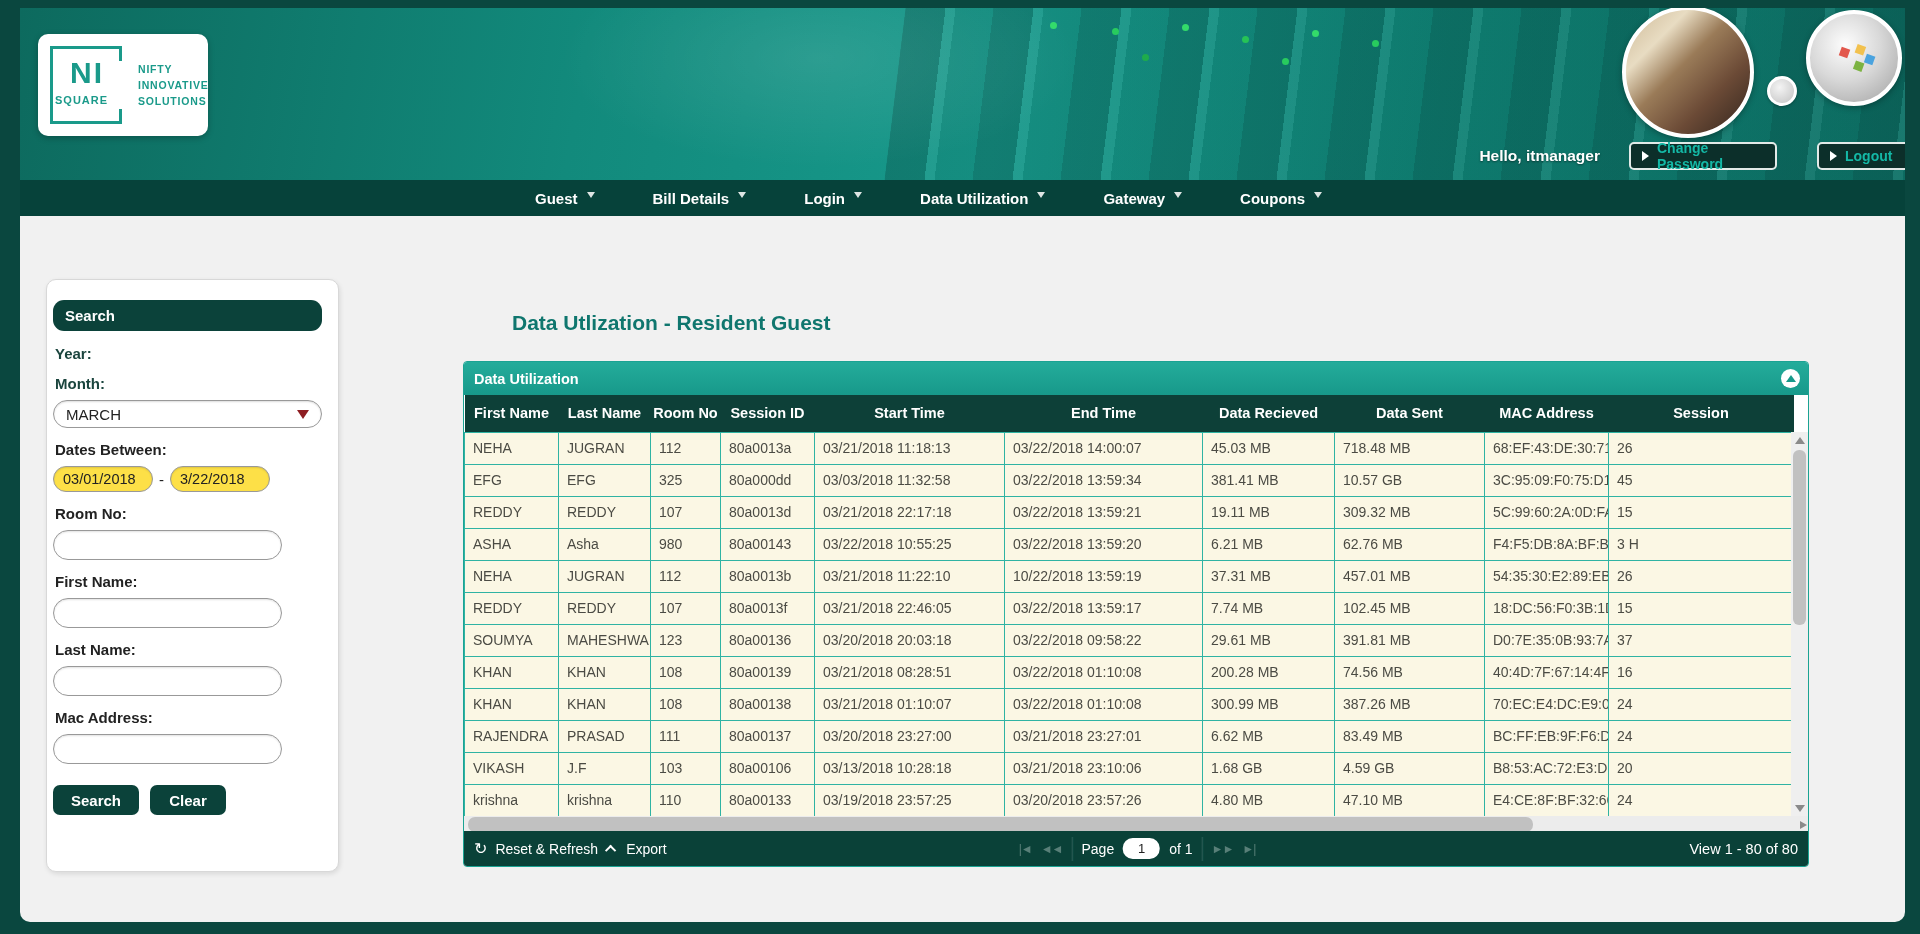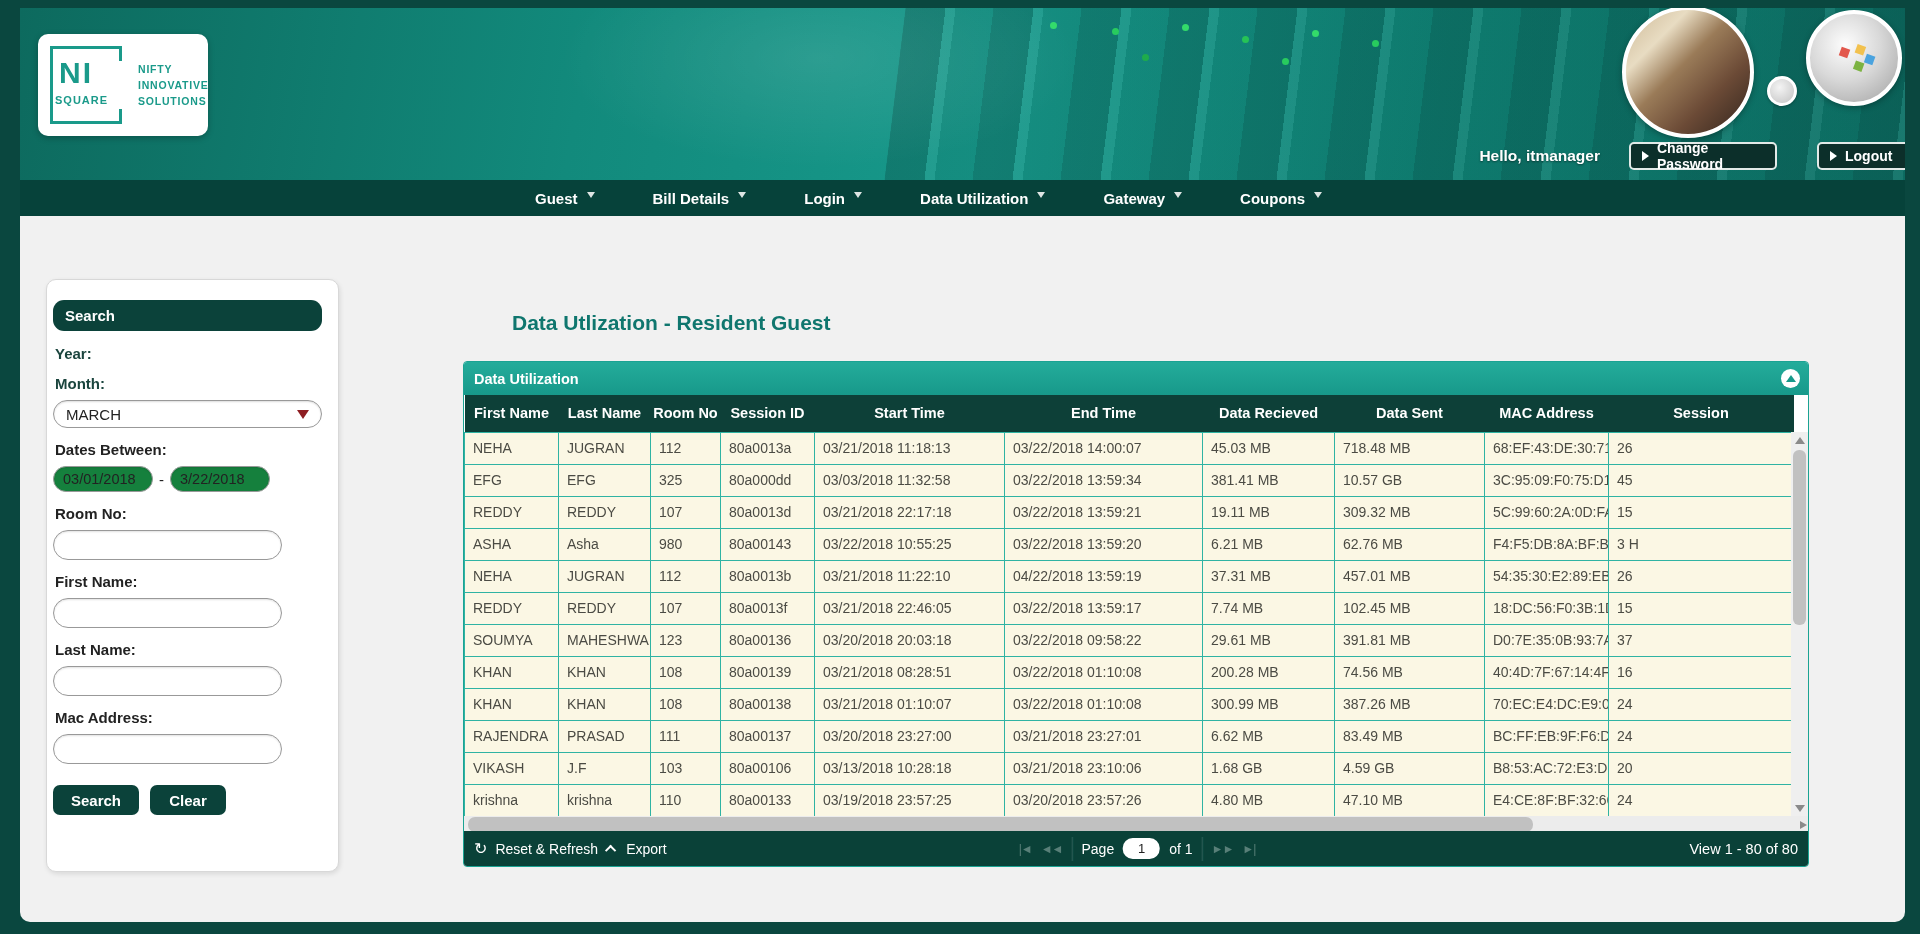--- a/index.html
+++ b/index.html
@@ -34,21 +34,21 @@
                262px 8px 0 #35e06a,322px 18px 0 #2ad05e,92px 32px 0 #1fae4a,232px 36px 0 #2ad05e;
   }
   .logo-box {
     position:absolute; left:18px; top:26px; width:170px; height:102px;
     background:#fff; border-radius:10px; box-shadow:0 2px 6px rgba(0,0,0,.25);
     display:flex; align-items:center; padding:10px;
   }
   .logo-mark { position:relative; width:76px; height:82px; flex:none; }
   .logo-bracket { position:absolute; inset:2px; border:3px solid #1a9a8a; }
   .logo-bracket::after { content:""; position:absolute; right:-3px; top:12px; bottom:12px; width:3px; background:#fff; }
-  .logo-ni { position:absolute; left:11px; top:12px; font-size:30px; font-weight:bold; color:#1a9a8a; letter-spacing:2px; }
+  .logo-ni { position:absolute; left:22px; top:12px; font-size:30px; font-weight:bold; color:#1a9a8a; letter-spacing:2px; }
   .logo-square { position:absolute; left:7px; top:50px; font-size:11px; font-weight:bold; color:#1a9a8a; letter-spacing:1px; }
   .logo-text { margin-left:14px; color:#1a9a8a; font-size:10.5px; letter-spacing:.8px; line-height:1.55; font-weight:bold; }
   .avatar-big {
     position:absolute; left:1602px; top:-2px; width:132px; height:132px; border-radius:50%;
     border:4px solid #fff; box-shadow:0 2px 6px rgba(0,0,0,.3);
     background:linear-gradient(135deg,#cdb896 0%,#e8dcc2 25%,#9a7b58 45%,#6b4a36 70%,#31241d 100%);
   }
   .avatar-small {
     position:absolute; left:1786px; top:2px; width:96px; height:96px; border-radius:50%;
     border:4px solid #fff; box-shadow:0 2px 6px rgba(0,0,0,.3);
@@ -63,21 +63,21 @@
     position:absolute; left:1747px; top:68px; width:30px; height:30px; border-radius:50%;
     border:3px solid #fff; background:radial-gradient(circle at 40% 35%, #f4f4f4, #c2c2c2);
     box-shadow:0 1px 3px rgba(0,0,0,.3);
   }
   .greet {
     position:absolute; left:1390px; top:139px; width:190px; text-align:right;
     color:#fff; font-weight:bold; font-size:15.5px; text-shadow:0 1px 2px rgba(0,0,0,.45);
   }
   .hdr-btn {
     position:absolute; top:134px; height:28px; background:#0c2f2a;
-    border:2px solid #e2eae8; border-radius:5px; color:#ffffff; font-weight:bold; font-size:14px;
+    border:2px solid #e2eae8; border-radius:5px; color:#14b8a6; font-weight:bold; font-size:14px;
     display:flex; align-items:center; gap:8px; padding:0 11px; cursor:pointer;
   }
   .play-icon { width:0; height:0; border-left:7px solid #fff; border-top:5px solid transparent; border-bottom:5px solid transparent; }
   
   .nav {
     position:absolute; top:172px; left:0; width:100%; height:36px; background:#06423a;
     display:flex; align-items:center; gap:58px; padding-left:515px;
   }
   .nav-item { display:flex; align-items:flex-start; gap:9px; color:#fff; font-weight:bold; font-size:15px; cursor:pointer; white-space:nowrap; }
   .nav-caret { width:0; height:0; border-top:6px solid #dde5e3; border-left:4px solid transparent; border-right:4px solid transparent; margin-top:2px; }
@@ -94,21 +94,21 @@
   .f-label { font-weight:bold; font-size:15px; color:#222; margin:13px 0 8px 2px; }
   .f-label.teal { color:#1b453e; }
   .select {
     height:28px; border:1px solid #999; border-radius:14px; background:#fff;
     display:flex; align-items:center; justify-content:space-between; padding:0 12px;
     font-size:15px; color:#222; box-shadow:inset 0 1px 2px rgba(0,0,0,.14); cursor:pointer;
   }
   .sel-caret { width:0; height:0; border-top:9px solid #8e1e22; border-left:6px solid transparent; border-right:6px solid transparent; }
   .dates-row { display:flex; align-items:center; gap:6px; }
   .date-input {
-    width:100px; height:26px; border:1px solid #999; border-radius:13px; background:#15803d;
+    width:100px; height:26px; border:1px solid #999; border-radius:13px; background:#fde047;
     font-size:14.5px; color:#222; padding:0 9px; display:flex; align-items:center;
     box-shadow:inset 0 1px 2px rgba(0,0,0,.12);
   }
   .dash { font-size:15px; color:#222; }
   .text-input {
     width:229px; height:30px; border:1px solid #999; border-radius:15px; background:#fff;
     box-shadow:inset 0 1px 2px rgba(0,0,0,.12); display:block;
   }
   .btn-row { display:flex; gap:11px; margin-top:21px; }
   .s-btn {
@@ -360,21 +360,21 @@
             <td>62.76 MB</td>
             <td>F4:F5:DB:8A:BF:BF</td>
             <td>3 H</td>
           </tr>
           <tr>
             <td>NEHA</td>
             <td>JUGRAN</td>
             <td>112</td>
             <td>80a0013b</td>
             <td>03/21/2018 11:22:10</td>
-            <td>04/22/2018 13:59:19</td>
+            <td>10/22/2018 13:59:19</td>
             <td>37.31 MB</td>
             <td>457.01 MB</td>
             <td>54:35:30:E2:89:EB</td>
             <td>26</td>
           </tr>
           <tr>
             <td>REDDY</td>
             <td>REDDY</td>
             <td>107</td>
             <td>80a0013f</td>

